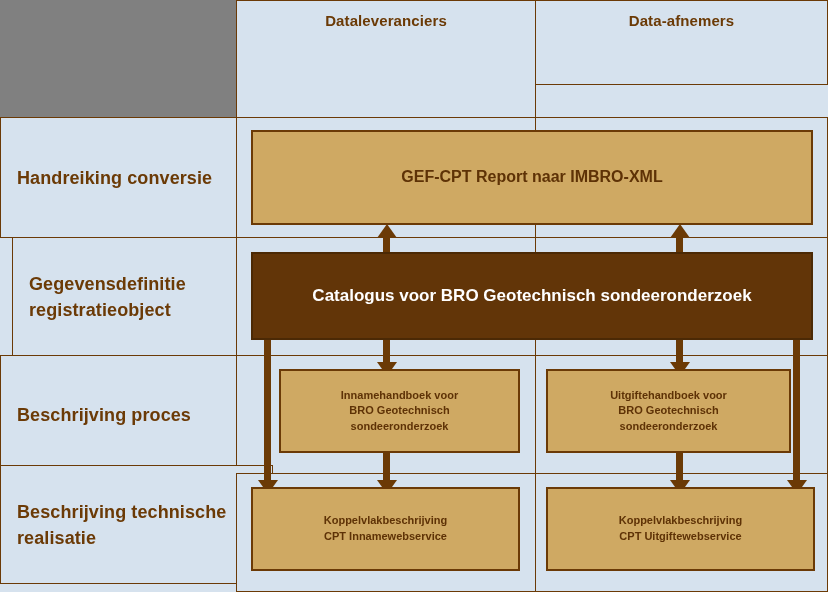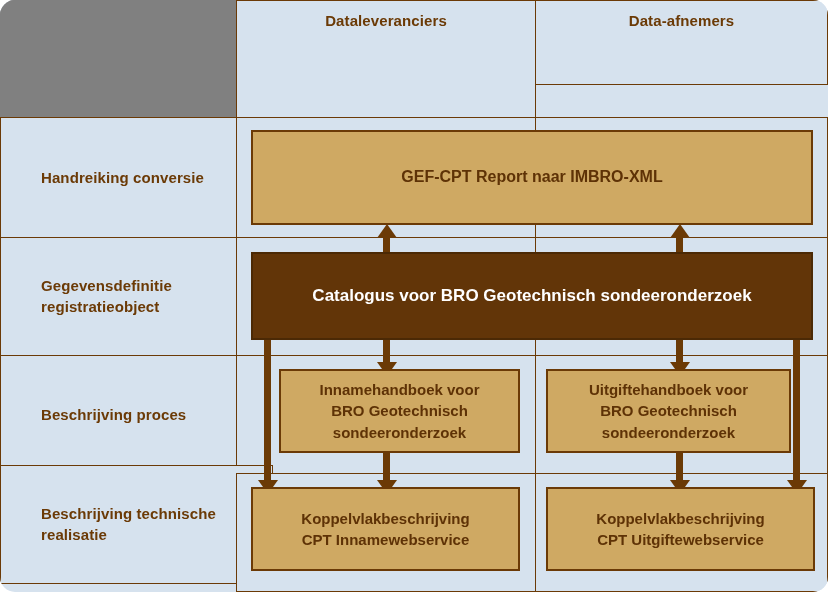--- a/index.html
+++ b/index.html
@@ -9,46 +9,44 @@
   }
   body {
     font-family: "Liberation Sans", sans-serif;
   }
   #diagram {
     position: relative;
     width: 828px;
     height: 592px;
     background: #d6e2ee;
     overflow: hidden;
-    border-radius: 15px;
   }
 
   
   .cell {
     position: absolute;
     box-sizing: border-box;
     border: 1px solid #6b3a06;
     background: #d6e2ee;
   }
   .cell.corner {
     background: #808080;
     border-color: #808080;
   }
   .row-label {
     position: absolute;
     left: 16px;
     right: 10px;
     top: 50%;
     transform: translateY(-50%);
-    font-size: 15px;
+    font-size: 18px;
     font-weight: bold;
     color: #6b3a06;
     line-height: 1.45;
     letter-spacing: .1px;
-    margin-left: 24px;
   }
   .col-header {
     position: absolute;
     left: 0;
     right: 0;
     top: 11px;
     text-align: center;
     font-size: 15px;
     font-weight: bold;
     color: #6b3a06;
@@ -95,21 +93,21 @@
     background: #623508;
     color: #ffffff;
     border-color: #4b2905;
   }
   .node .txt {
     padding: 0 10px;
     white-space: pre-line;
   }
   .node.wide  { font-size: 16px; }
   .node.dark  { font-size: 17px; }
-  .node.small { font-size: 15px; }
+  .node.small { font-size: 11px; }
 </style>
 </head>
 <body>
 
 <div id="diagram">
 
   <div class="cell corner" style="left:0px; top:0px; width:237px; height:118px;"></div>
 
   <div class="cell" style="left:236px; top:0px; width:300px; height:118px;">
     <div class="col-header">Dataleveranciers</div>
@@ -118,21 +116,21 @@
   <div class="cell" style="left:535px; top:0px; width:293px; height:85px;">
     <div class="col-header">Data-afnemers</div>
   </div>
 
   <div class="cell" style="left:0px; top:117px; width:237px; height:121px;">
     <div class="row-label">Handreiking conversie</div>
   </div>
   <div class="cell" style="left:236px; top:117px; width:300px; height:121px;"></div>
   <div class="cell" style="left:535px; top:117px; width:293px; height:121px;"></div>
 
-  <div class="cell" style="left:0px; top:237px; width:237px; height:119px;">
+  <div class="cell" style="left:12px; top:237px; width:237px; height:119px;">
     <div class="row-label" style="white-space:pre-line;">Gegevensdefinitie
 registratieobject</div>
   </div>
   <div class="cell" style="left:236px; top:237px; width:300px; height:119px;"></div>
   <div class="cell" style="left:535px; top:237px; width:293px; height:119px;"></div>
 
   <div class="cell" style="left:0px; top:355px; width:237px; height:119px;padding-left:40px;">
     <div class="row-label">Beschrijving proces</div>
   </div>
   <div class="cell" style="left:236px; top:355px; width:300px; height:119px;"></div>

